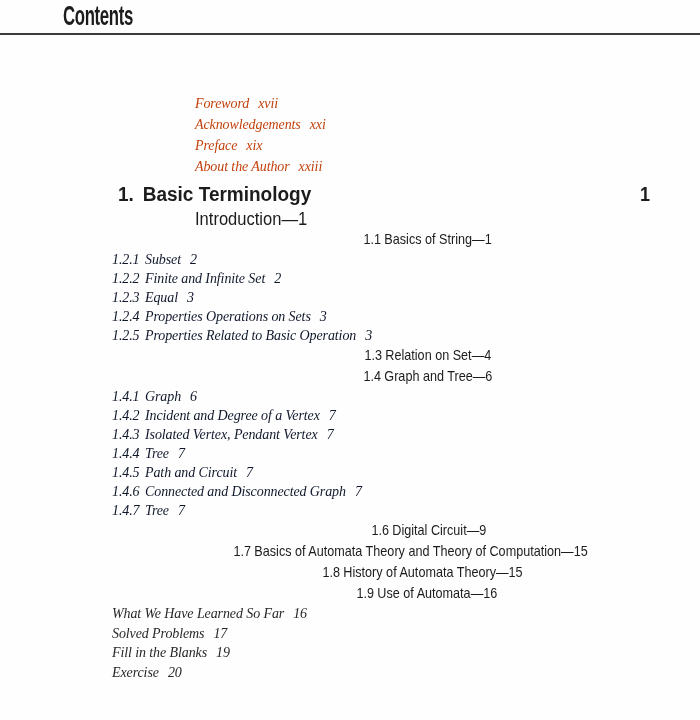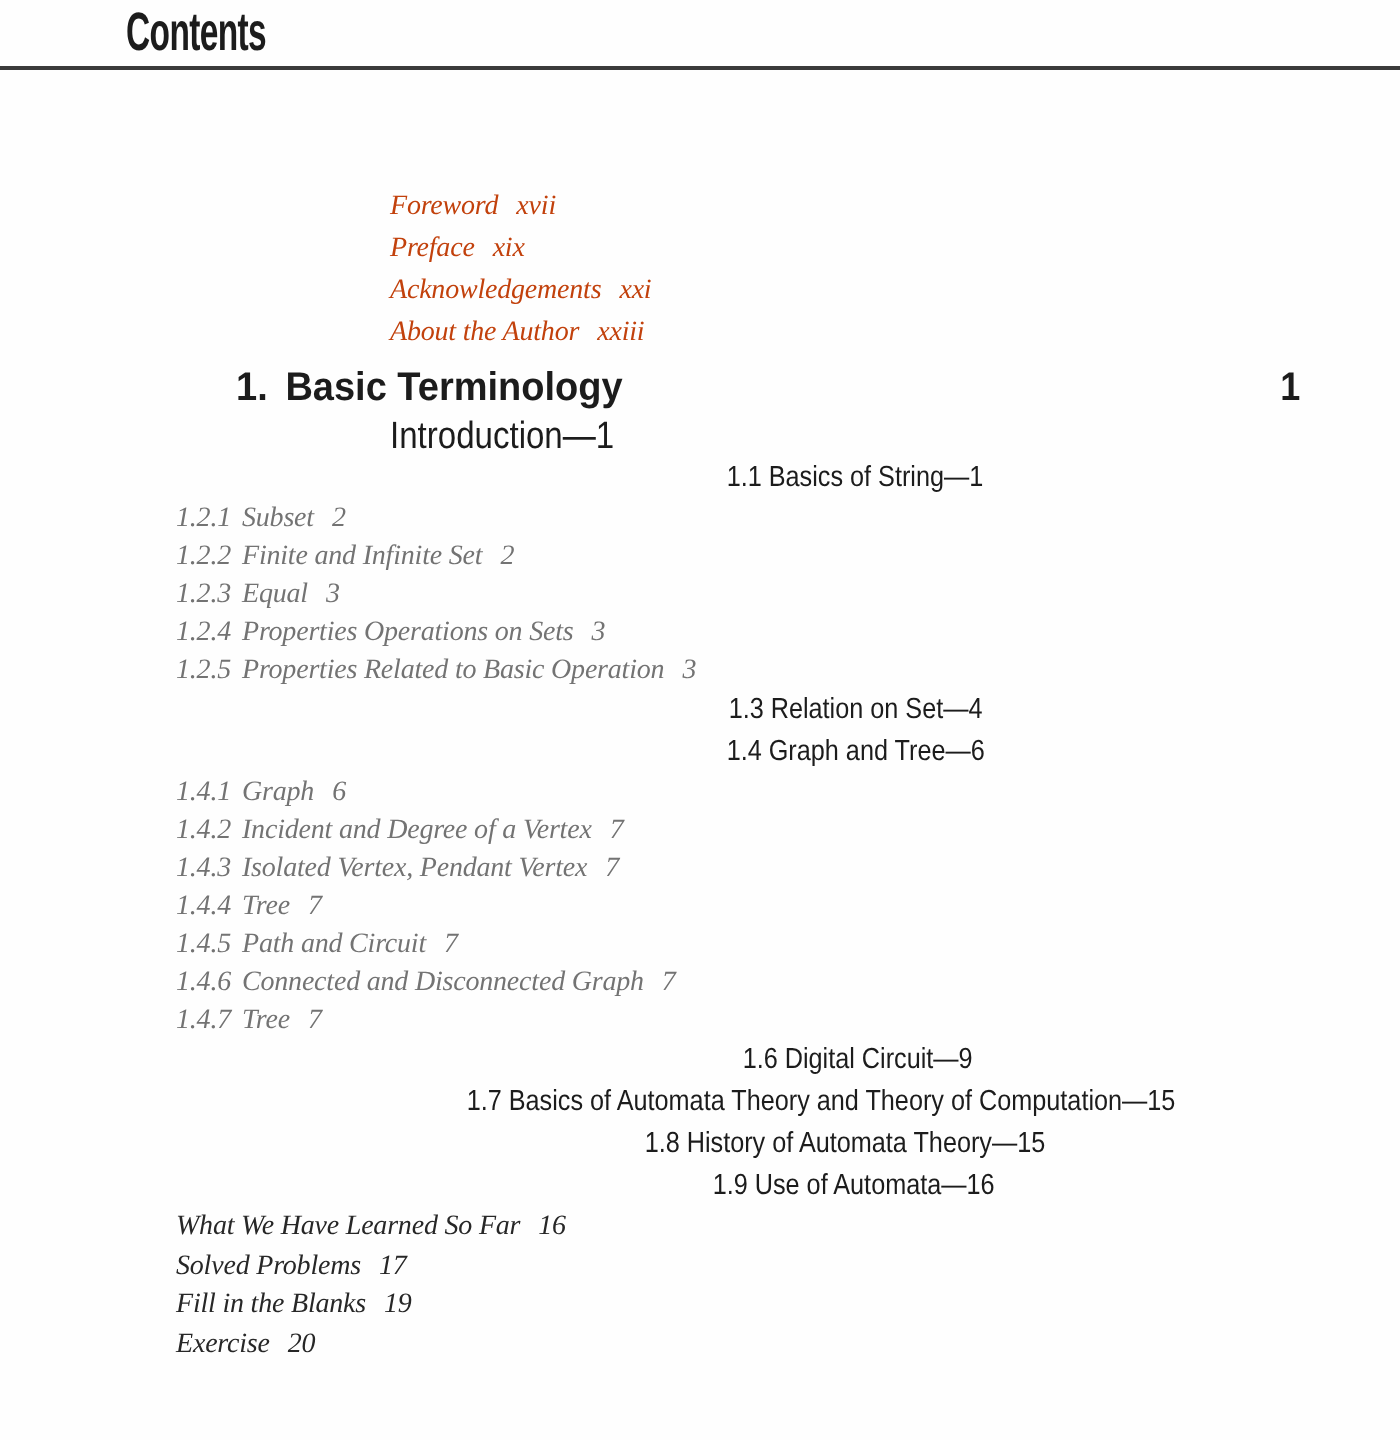--- a/index.html
+++ b/index.html
@@ -37,46 +37,46 @@
   }
   .chapter-left { display: inline-flex; transform: scaleX(0.95); transform-origin: 0 50%; white-space: nowrap; }
   .chapter-num { display: inline-block; width: 26px; }
   .chapter-page { transform: scaleX(0.9); transform-origin: 100% 50%; }
 
   
   .row { white-space: nowrap; }
   .row.intro   { margin-left: 195px; margin-top: 3px; height: 21px; line-height: 21px; font-size: 19px; }
   .row.section { margin-left: 172px; height: 21px; line-height: 21px; font-size: 14.5px; text-align: center; }
   .row.subsection {
-    margin-left: 88px; height: 19px; line-height: 19px;
+    margin-left: 112px; height: 19px; line-height: 19px;
     font-family: "Liberation Serif", serif; font-style: italic;
-    font-size: 14px; letter-spacing: -0.1px; color: #737373;
+    font-size: 14px; letter-spacing: -0.1px; color: #0f172a;
   }
   .row.endmatter {
-    margin-left: 88px; height: 19.5px; line-height: 19.5px;
+    margin-left: 112px; height: 19.5px; line-height: 19.5px;
     font-family: "Liberation Serif", serif; font-style: italic;
     font-size: 14px; letter-spacing: -0.1px; color: #272727;
   }
   .cond { display: inline-block; transform: scaleX(0.87); transform-origin: 0 50%; white-space: nowrap; }
   .snum  { display: inline-block; width: 28px; }
   .ssnum { display: inline-block; width: 33px; }
 </style>
 </head>
 <body>
 
 <div class="page">
 
   <div class="header">
     <div class="header-title">Contents</div>
   </div>
 
   <div class="front-matter">
       <div class="fm-row"><span>Foreword</span><span class="pg">xvii</span></div>
+      <div class="fm-row"><span>Acknowledgements</span><span class="pg">xxi</span></div>
       <div class="fm-row"><span>Preface</span><span class="pg">xix</span></div>
-      <div class="fm-row"><span>Acknowledgements</span><span class="pg">xxi</span></div>
       <div class="fm-row"><span>About the Author</span><span class="pg">xxiii</span></div>
     </div>
 
   <div class="chapter-row">
     <span class="chapter-left">
       <span class="chapter-num">1.</span>
       <span class="chapter-title">Basic Terminology</span>
     </span>
     <span class="chapter-page">1</span>
   </div>

